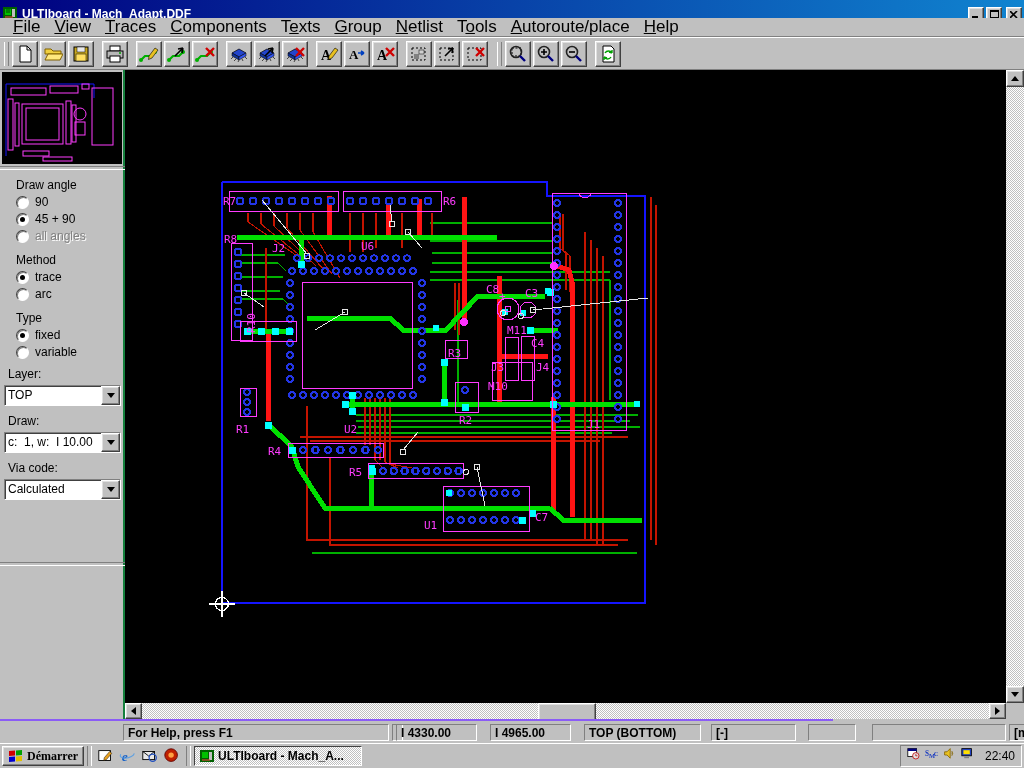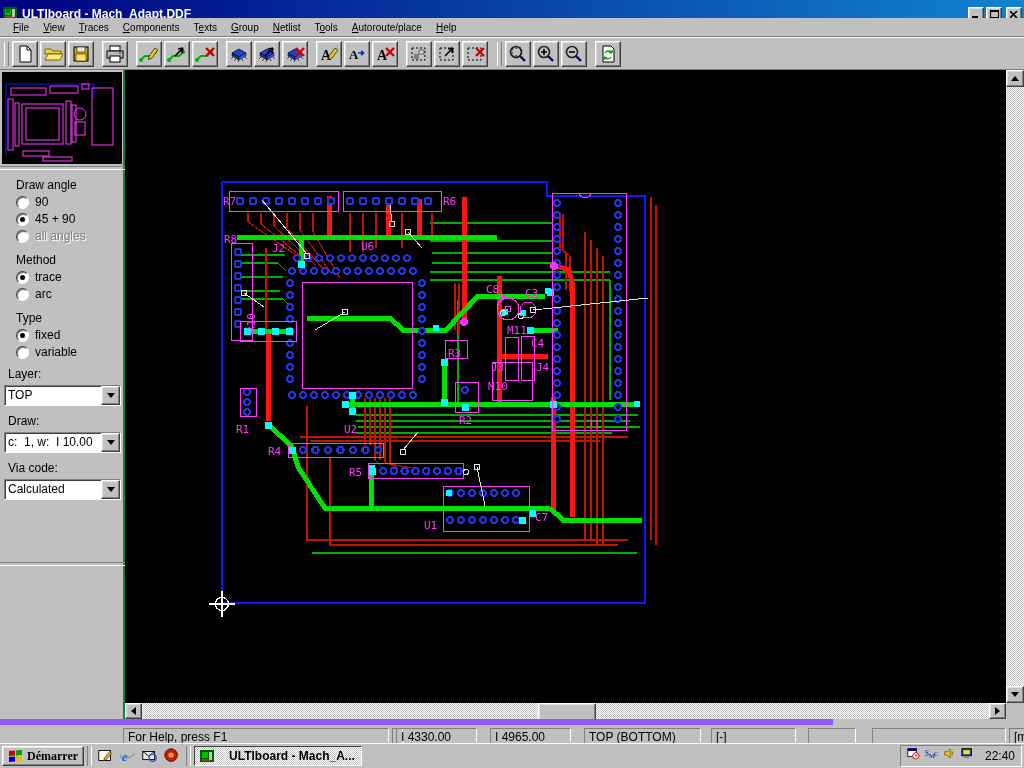--- a/index.html
+++ b/index.html
@@ -7,29 +7,29 @@
           font-family:"Liberation Sans",sans-serif;font-size:11px;color:#000;}
   
   .raised{background:#c0c0c0;border-top:1px solid #ffffff;border-left:1px solid #ffffff;
           border-right:1px solid #404040;border-bottom:1px solid #404040;
           box-shadow:inset -1px -1px 0 #808080,inset 1px 1px 0 #dfdfdf;}
   .sunken{border-top:1px solid #808080;border-left:1px solid #808080;
           border-right:1px solid #ffffff;border-bottom:1px solid #ffffff;
           box-shadow:inset 1px 1px 0 #404040;}
   .flat-sunken{border-top:1px solid #808080;border-left:1px solid #808080;
           border-right:1px solid #ffffff;border-bottom:1px solid #ffffff;}
-  .dither{background-image:repeating-conic-gradient(#ffffff 0% 25%,#c0c0c0 25% 50%);background-size:2px 2px;gap:11px;}
+  .dither{background-image:repeating-conic-gradient(#ffffff 0% 25%,#c0c0c0 25% 50%);background-size:2px 2px;}
   
   #titlebar{position:absolute;left:0;top:0;width:1024px;height:28px;
             background:linear-gradient(90deg,#000080,#1084d0);display:flex;align-items:center;padding-left:2px;box-sizing:border-box;}
   #titlebar .ttext{color:#fff;font-weight:bold;font-size:12px;margin-left:4px;flex:1;}
   .winbtn{width:16px;height:14px;margin-right:2px;display:flex;align-items:center;justify-content:center;padding:0;}
   
   #menubar{position:absolute;left:0;top:18px;width:1024px;height:19px;background:#c0c0c0;display:flex;align-items:center;padding-left:6px;box-sizing:border-box;border-bottom:1px solid #808080;}
-  .menu-item{padding:2px 7px;font-size:10px;}
+  .menu-item{padding:2px 7px;font-size:17px;}
   .menu-item u{text-decoration:underline;}
   
   #toolbar{position:absolute;left:0;top:37px;width:1024px;height:33px;background:#c0c0c0;display:flex;align-items:center;
            border-top:1px solid #fff;border-bottom:1px solid #808080;box-sizing:border-box;padding-left:2px;}
   .tb-grip{width:3px;height:24px;margin:0 2px;border-left:1px solid #fff;border-right:1px solid #808080;}
   .tb-sep{width:6px;height:26px;}
   .tb-btn{width:26px;height:26px;margin:0 1px;display:flex;align-items:center;justify-content:center;padding:0;}
   
   #sidebar{position:absolute;left:0;top:70px;width:125px;height:650px;background:#c0c0c0;border-right:2px solid #15803d;box-sizing:border-box;}
   #minimap{position:absolute;left:2px;top:2px;width:120px;height:92px;background:#000;}
@@ -53,21 +53,21 @@
   #via-shift-label{text-align:center;margin-top:14px;font-size:12px;}
   #via-shift{display:block;margin:6px auto 0 auto;}
   
   #canvas{position:absolute;left:125px;top:70px;width:881px;height:633px;background:#000;}
   #vscroll{position:absolute;left:1006px;top:70px;width:18px;height:633px;}
   #hscroll{position:absolute;left:125px;top:703px;width:881px;height:16px;}
   .scroll-track{position:absolute;background-color:#c0c0c0;}
   .scroll-btn{position:absolute;display:flex;align-items:center;justify-content:center;padding:0;}
   #sb-corner{position:absolute;left:1006px;top:703px;width:18px;height:16px;background:#c0c0c0;}
   
-  #statusbar{position:absolute;left:0;top:719px;width:833px;height:24px;background:#c0c0c0;border-top:6px solid #8b5cf6;box-sizing:border-box;}
+  #statusbar{position:absolute;left:0;top:719px;width:833px;height:24px;background:#c0c0c0;border-top:2px solid #8b5cf6;box-sizing:border-box;font-weight:bold;}
   .status-panel{position:absolute;top:3px;height:17px;line-height:16px;padding-left:4px;font-size:12px;box-sizing:border-box;overflow:hidden;}
   
   #taskbar{position:absolute;left:0;top:743px;width:1024px;height:25px;background:#c0c0c0;border-top:1px solid #fff;box-sizing:border-box;display:flex;align-items:center;padding:0 2px;}
   #start-btn{height:20px;display:flex;align-items:center;padding:0 5px;font-weight:bold;font-size:12px;font-family:Liberation Serif, serif;}
   .tb-vsep{width:3px;height:20px;margin:0 3px;border-left:1px solid #808080;border-right:1px solid #fff;}
   .ql-icon{width:22px;height:20px;display:flex;align-items:center;justify-content:center;}
   #task-button{height:20px;width:168px;display:flex;align-items:center;padding:0 4px;font-weight:bold;font-size:12px;
      border-top:1px solid #404040;border-left:1px solid #404040;border-right:1px solid #fff;border-bottom:1px solid #fff;overflow:hidden;white-space:nowrap;}
   #tray{height:20px;margin-left:auto;display:flex;align-items:center;padding:0 6px;gap:2px;}
   #clock{font-size:12px;margin-left:6px;}

